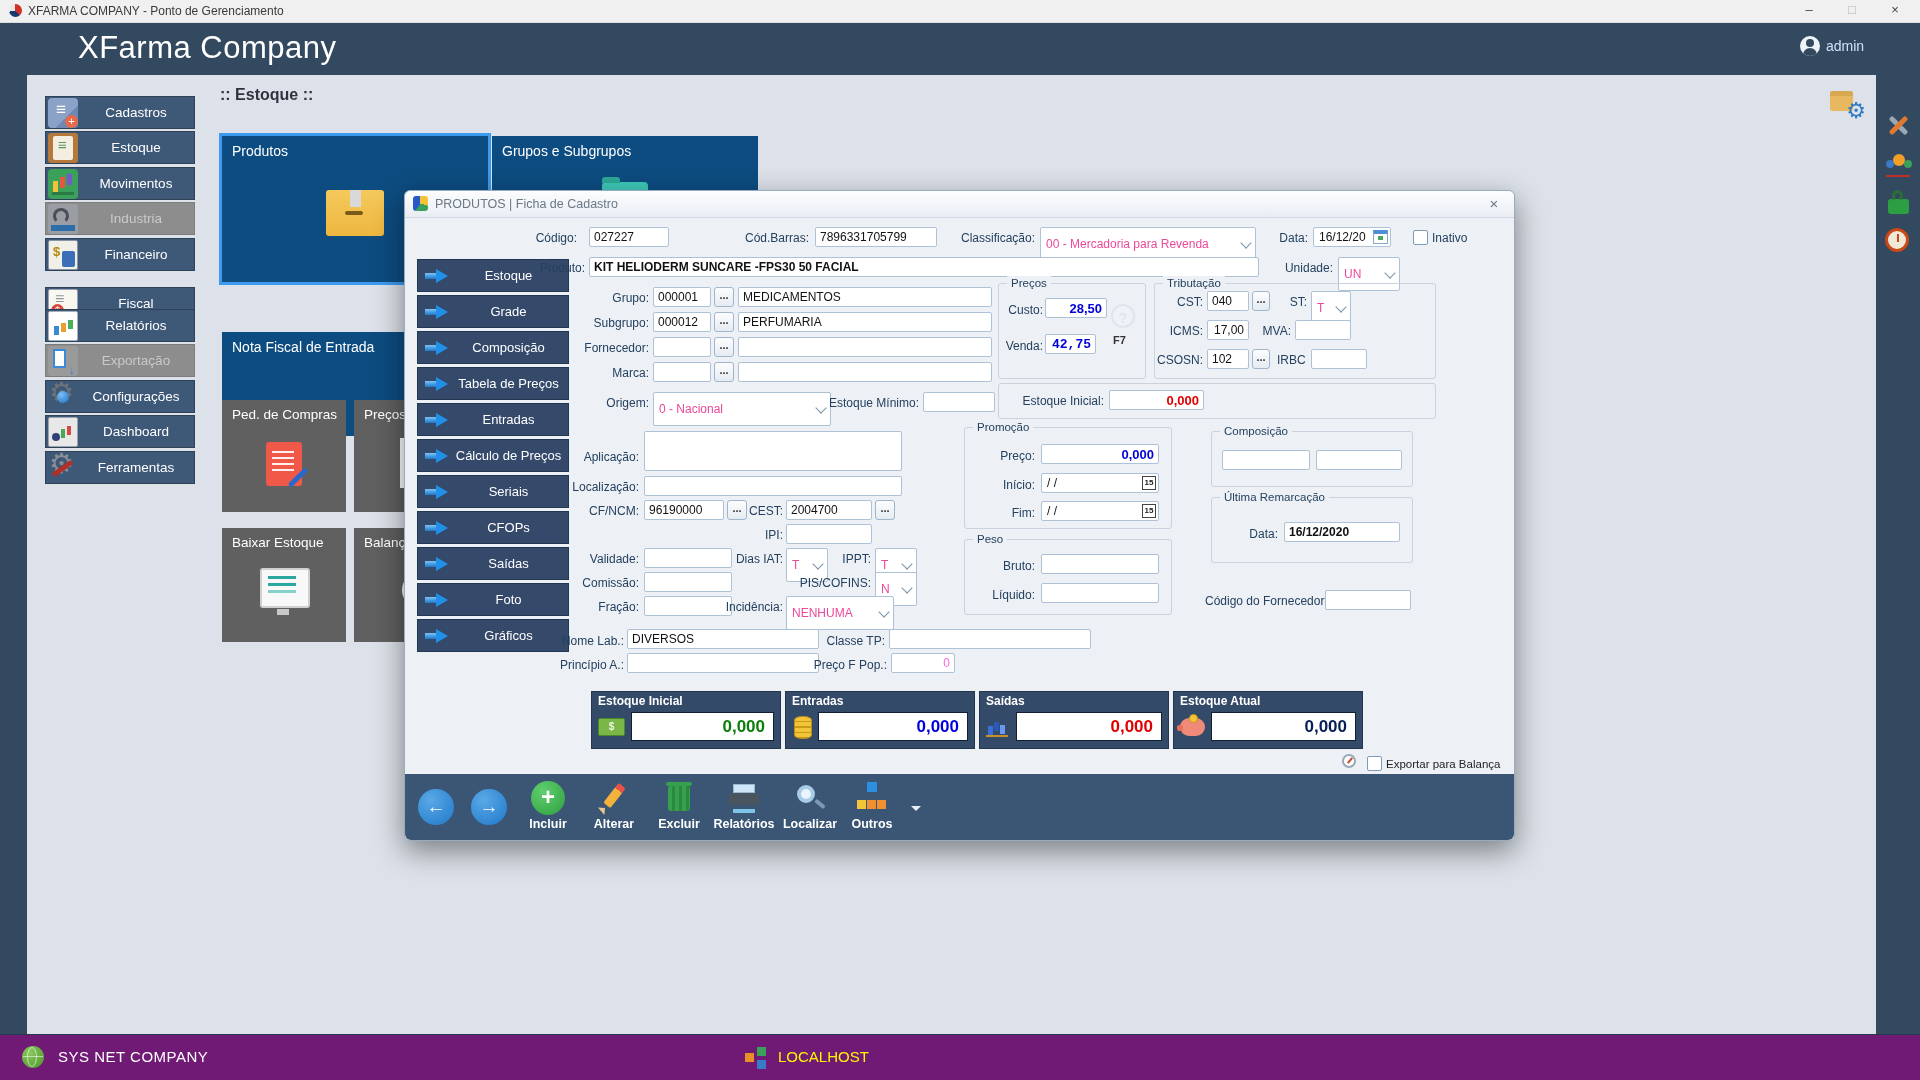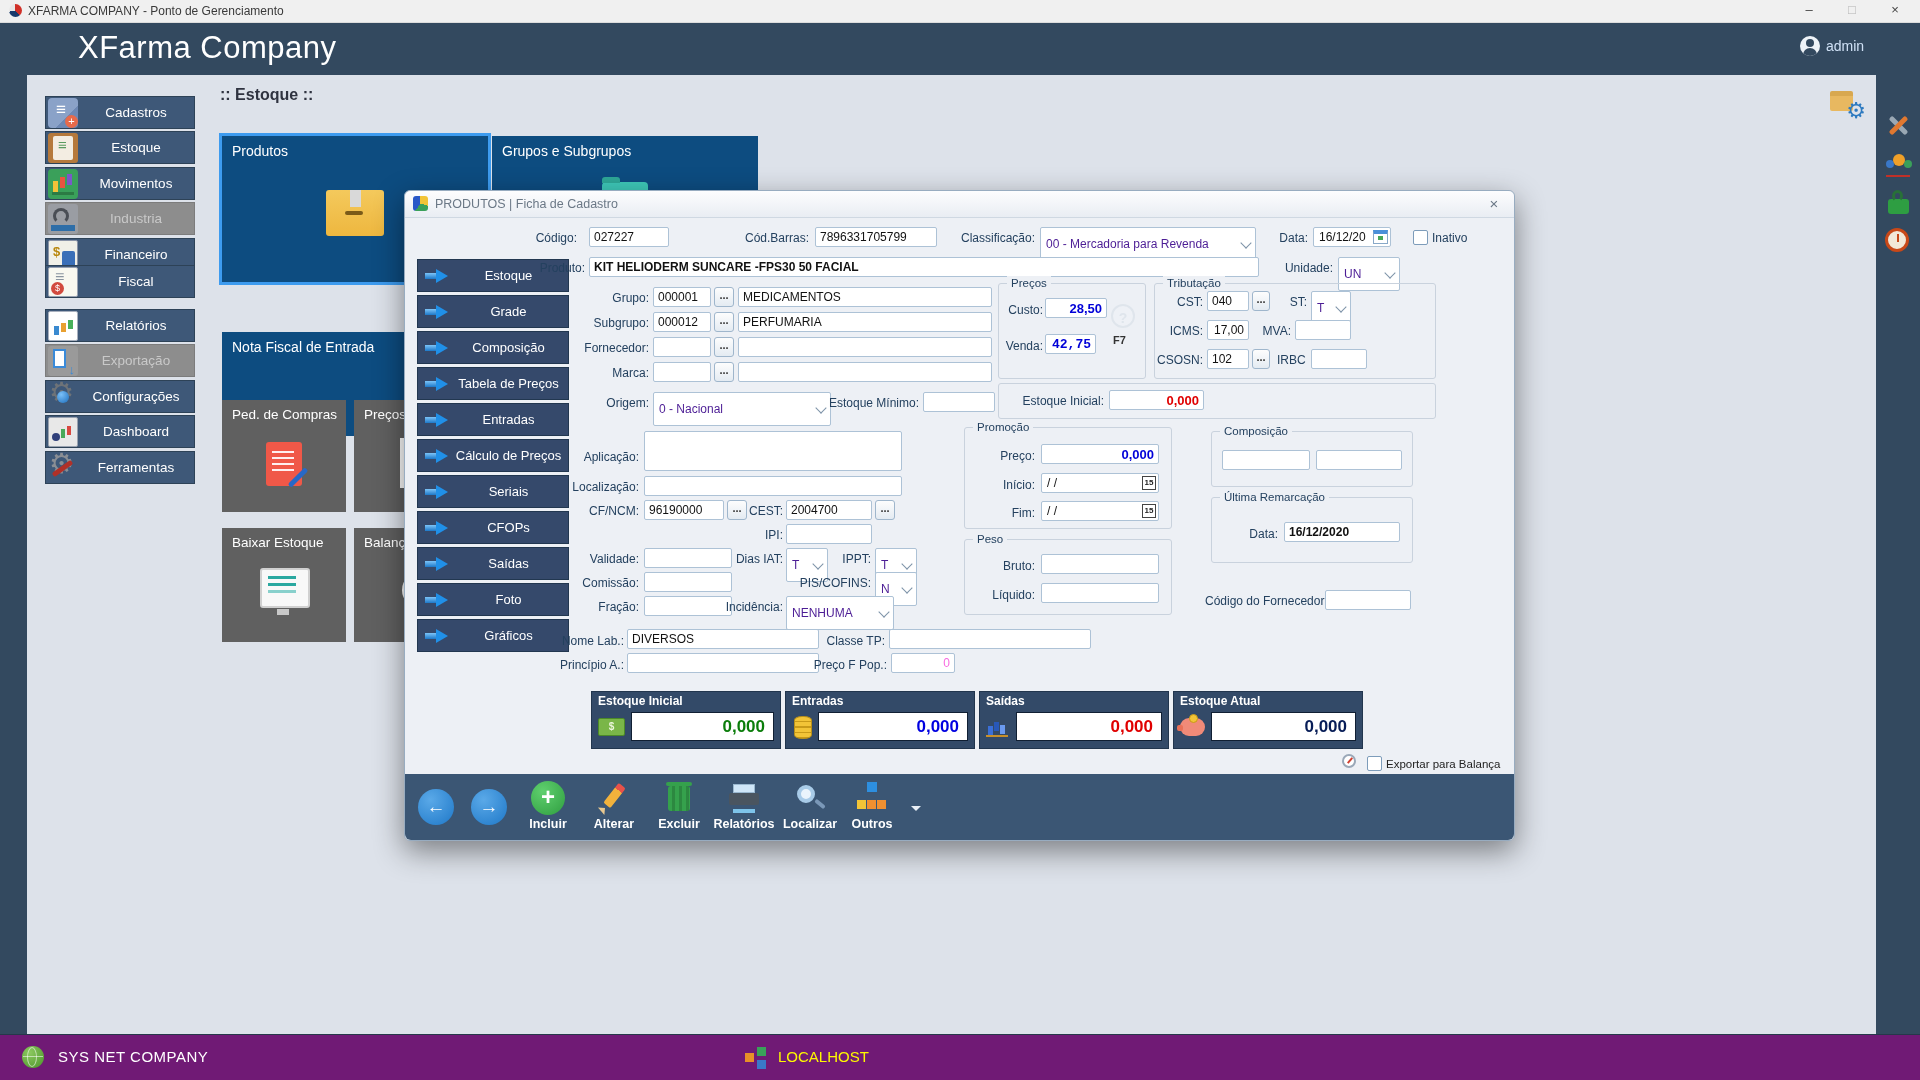--- a/index.html
+++ b/index.html
@@ -112,21 +112,21 @@
   .i-arrowblue::before{content:"";position:absolute;left:0;top:4px;width:11px;height:6px;background:linear-gradient(#7cc4f8,#1d78c8);}
   .i-arrowblue::after{content:"";position:absolute;left:11px;top:0;border-left:12px solid #2090e8;border-top:7px solid transparent;border-bottom:7px solid transparent;}
 
   .lbl{position:absolute;height:20px;line-height:20px;text-align:right;color:#24415f;font-size:12px;white-space:nowrap;}
   .lbl-l{position:absolute;height:20px;line-height:20px;text-align:left;color:#24415f;font-size:12px;white-space:nowrap;}
   .in{position:absolute;height:20px;border:1px solid #adc2d6;background:#fff;border-radius:2px;font-family:"Liberation Sans",sans-serif;font-size:12px;color:#111;padding:0 4px;box-sizing:border-box;outline:none;}
   .in.bold{font-weight:bold;}
   .v-blue{color:#0000d8;font-weight:bold;text-align:right;font-size:13px;}
   .v-red{color:#e00000;font-weight:bold;text-align:right;font-size:13px;}
   .v-mag{color:#f86ae0;text-align:right;}
-  .sel{position:absolute;height:20px;border:1px solid #adc2d6;background:#fff;border-radius:2px;display:flex;align-items:center;justify-content:space-between;padding:16px 5px;font-size:12px;color:#4c1d95;box-sizing:border-box;cursor:pointer;}
+  .sel{position:absolute;height:20px;border:1px solid #adc2d6;background:#fff;border-radius:2px;display:flex;align-items:center;justify-content:space-between;padding:16px 5px;font-size:12px;color:#ec4899;box-sizing:border-box;cursor:pointer;}
   .chev{width:7px;height:7px;border-right:1.6px solid #7d93a8;border-bottom:1.6px solid #7d93a8;transform:rotate(45deg);margin-top:-3px;flex:none;}
   .dots{position:absolute;height:20px;width:20px;border:1px solid #9fb6cc;background:linear-gradient(#fdfdfd,#e4ebf2);border-radius:3px;font-weight:bold;font-size:11px;line-height:14px;text-align:center;color:#333;cursor:pointer;box-sizing:border-box;}
   .cb{position:absolute;width:13px;height:13px;background:#fff;border:1px solid #7d9cba;border-radius:2px;cursor:pointer;}
   .grp{position:absolute;border:1px solid #c9d2dd;border-radius:3px;}
   .cap{position:absolute;top:-8px;left:8px;background:#edf0f5;padding:0 4px;font-size:11.5px;color:#24415f;line-height:14px;}
   .datein{position:absolute;height:20px;border:1px solid #adc2d6;background:#fff;border-radius:2px;display:flex;align-items:center;justify-content:space-between;padding:0 2px 0 5px;font-size:12px;color:#111;box-sizing:border-box;}
   .i-cal{width:15px;height:14px;background:#fff;border:1px solid #88a8c8;border-top:4px solid #4a90d9;box-sizing:border-box;position:relative;flex:none;cursor:pointer;}
   .i-cal::before{content:"";position:absolute;left:4px;top:2px;width:5px;height:4px;background:#48a858;}
   .i-cal15{width:14px;height:14px;background:#fff;border:1px solid #444;box-sizing:border-box;font-size:8px;line-height:12px;text-align:center;color:#222;font-weight:bold;flex:none;cursor:pointer;}
   .help-circle{position:absolute;width:24px;height:24px;border-radius:50%;border:2px solid #dfe5ec;color:#dfe5ec;font-size:14px;font-weight:bold;text-align:center;line-height:24px;background:#eef1f6;box-sizing:border-box;}
@@ -219,21 +219,21 @@
       <span class="smb-lab">Movimentos</span>
     </div>
   <div class="smb dis" style="top:202px;">
       <span class="sic ic-industria"></span>
       <span class="smb-lab">Industria</span>
     </div>
   <div class="smb" style="top:238px;">
       <span class="sic ic-financeiro"></span>
       <span class="smb-lab">Financeiro</span>
     </div>
-  <div class="smb" style="top:265px;">
+  <div class="smb" style="top:287px;">
       <span class="sic ic-fiscal"></span>
       <span class="smb-lab">Fiscal</span>
     </div>
   <div class="smb" style="top:309px;">
       <span class="sic ic-relatorios"></span>
       <span class="smb-lab">Relatórios</span>
     </div>
   <div class="smb dis" style="top:344px;">
       <span class="sic ic-exportacao"></span>
       <span class="smb-lab">Exportação</span>

